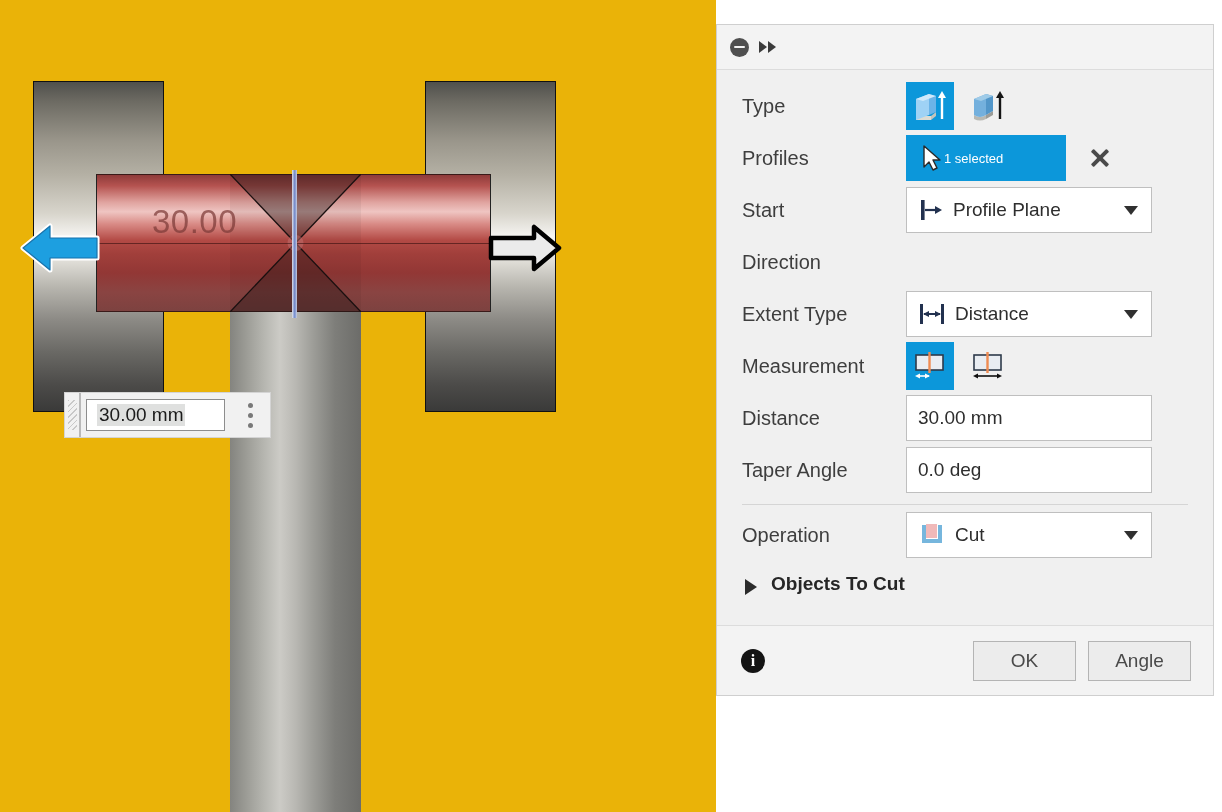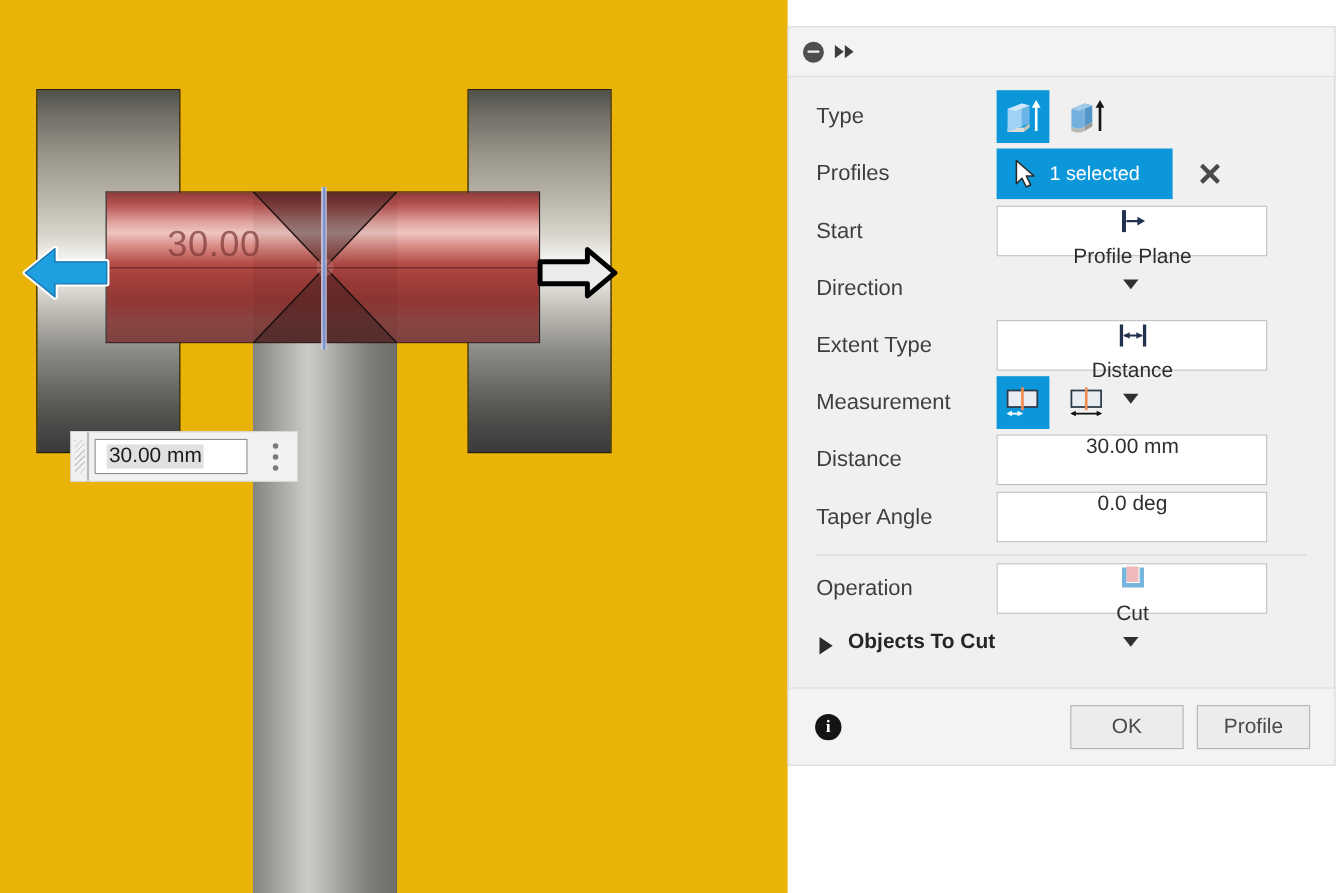--- a/index.html
+++ b/index.html
@@ -143,37 +143,37 @@
   .tgl-group { display: flex; align-items: center; gap: 10px; }
   .tgl {
     width: 48px; height: 48px; display: flex; align-items: center; justify-content: center;
     background: transparent; border: none;
   }
   .tgl.on { background: #0c97da; }
 
   
   .sel-chip {
     height: 46px; min-width: 160px; background: #0c97da; color: #fff;
-    display: flex; align-items: center; gap: 10px; padding: 0 22px 0 16px;
-    font-size: 18px;
+    display: flex; align-items: center; padding: 0 22px 0 16px;
+    font-size: 13px;
   }
   .clear-x {
     margin-left: 22px; width: 24px; height: 24px; position: relative;
   }
   .clear-x:before, .clear-x:after {
     content: ""; position: absolute; left: 1px; top: 10px;
     width: 22px; height: 4px; background: #4a4a4a; border-radius: 1px;
   }
   .clear-x:before { transform: rotate(45deg); }
   .clear-x:after  { transform: rotate(-45deg); }
 
   
   .field {
     height: 46px; width: 246px; background: #fff; border: 1px solid #bfbfbf;
-    display: flex; align-items: center; padding: 0 10px 0 11px; gap: 9px; flex-direction: column;
+    display: flex; align-items: center; padding: 0 10px 0 11px; gap: 9px;
   }
   .field .ftext { font-size: 19px; color: #2e2e2e; flex: 1; }
   .caret {
     width: 0; height: 0; flex: none;
     border-left: 7px solid transparent; border-right: 7px solid transparent;
     border-top: 9px solid #303030; margin-right: 3px;
   }
   .icn { flex: none; display: flex; align-items: center; justify-content: center; }
 
   hr.sep { border: none; border-top: 1px solid #d5d5d5; margin: 8px 25px 4px 25px; }
@@ -428,16 +428,16 @@
       <div class="collapsible">
         <i class="tri-right"></i>
         <span>Objects To Cut</span>
       </div>
     </div>
 
     <div id="panel-footer">
       <div id="info-icon">i</div>
       <div id="footer-spacer"></div>
       <button class="fbtn">OK</button>
-      <button class="fbtn">Profile</button>
+      <button class="fbtn">Angle</button>
     </div>
   </div>
 </div>
 
 </body></html>

